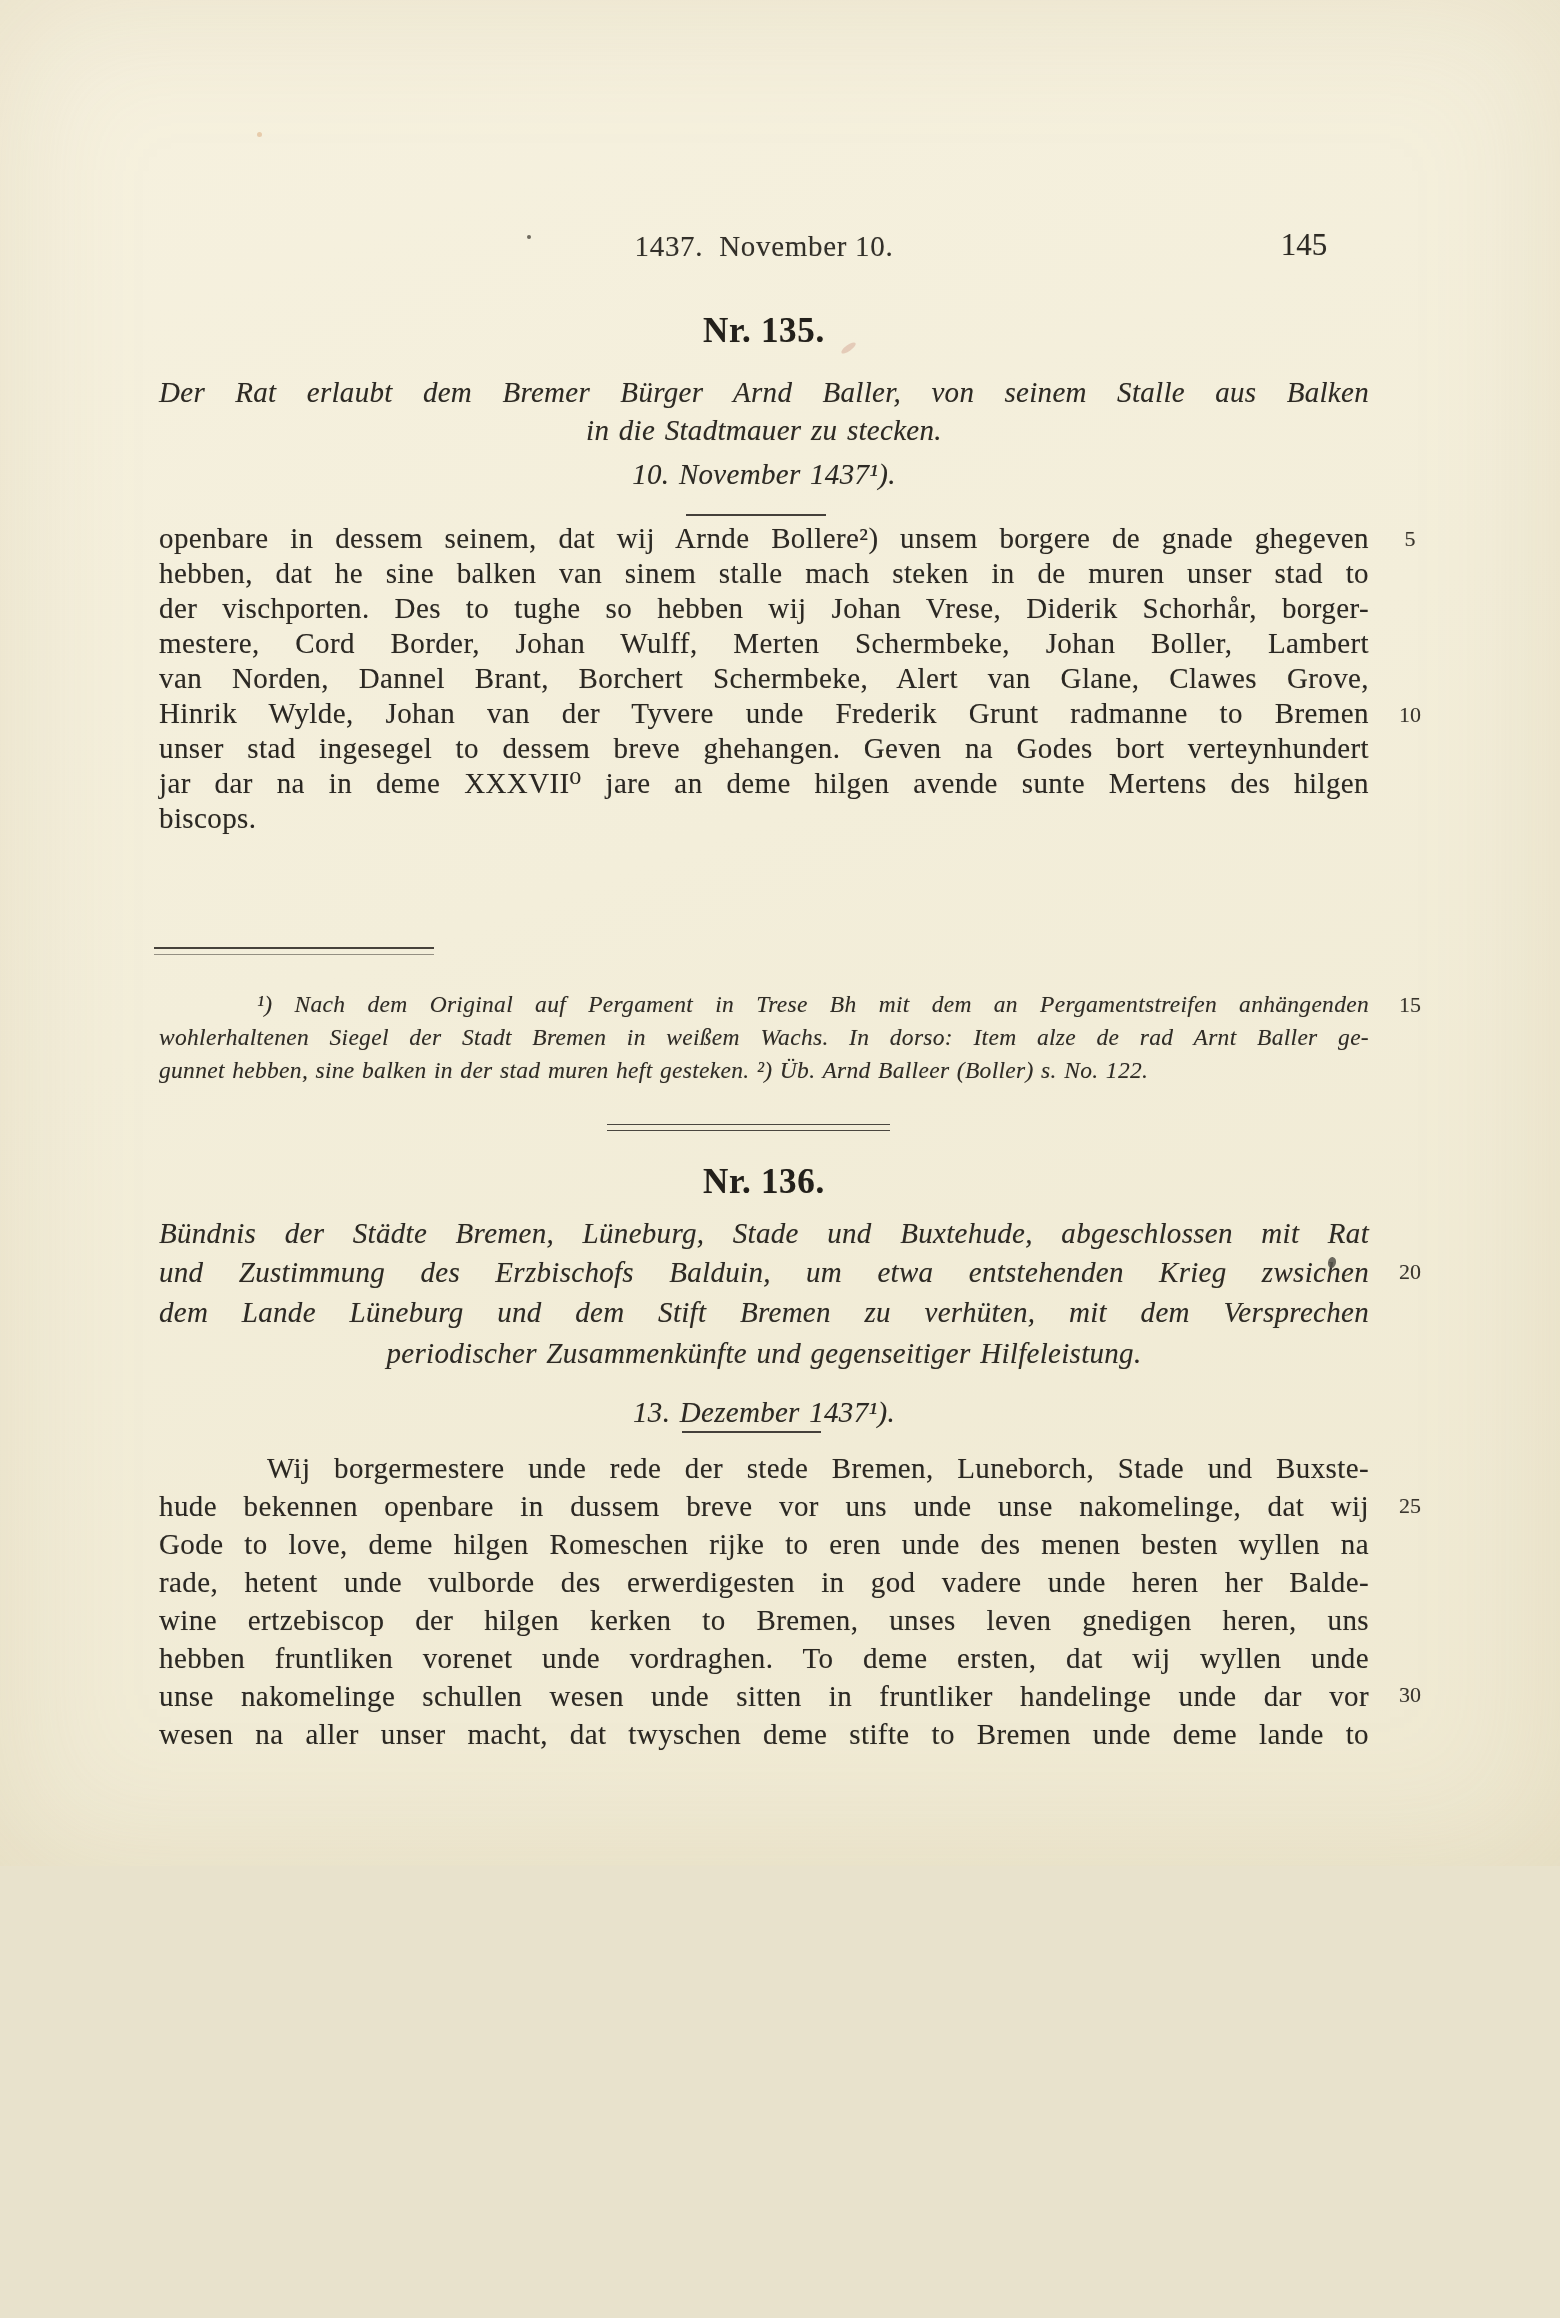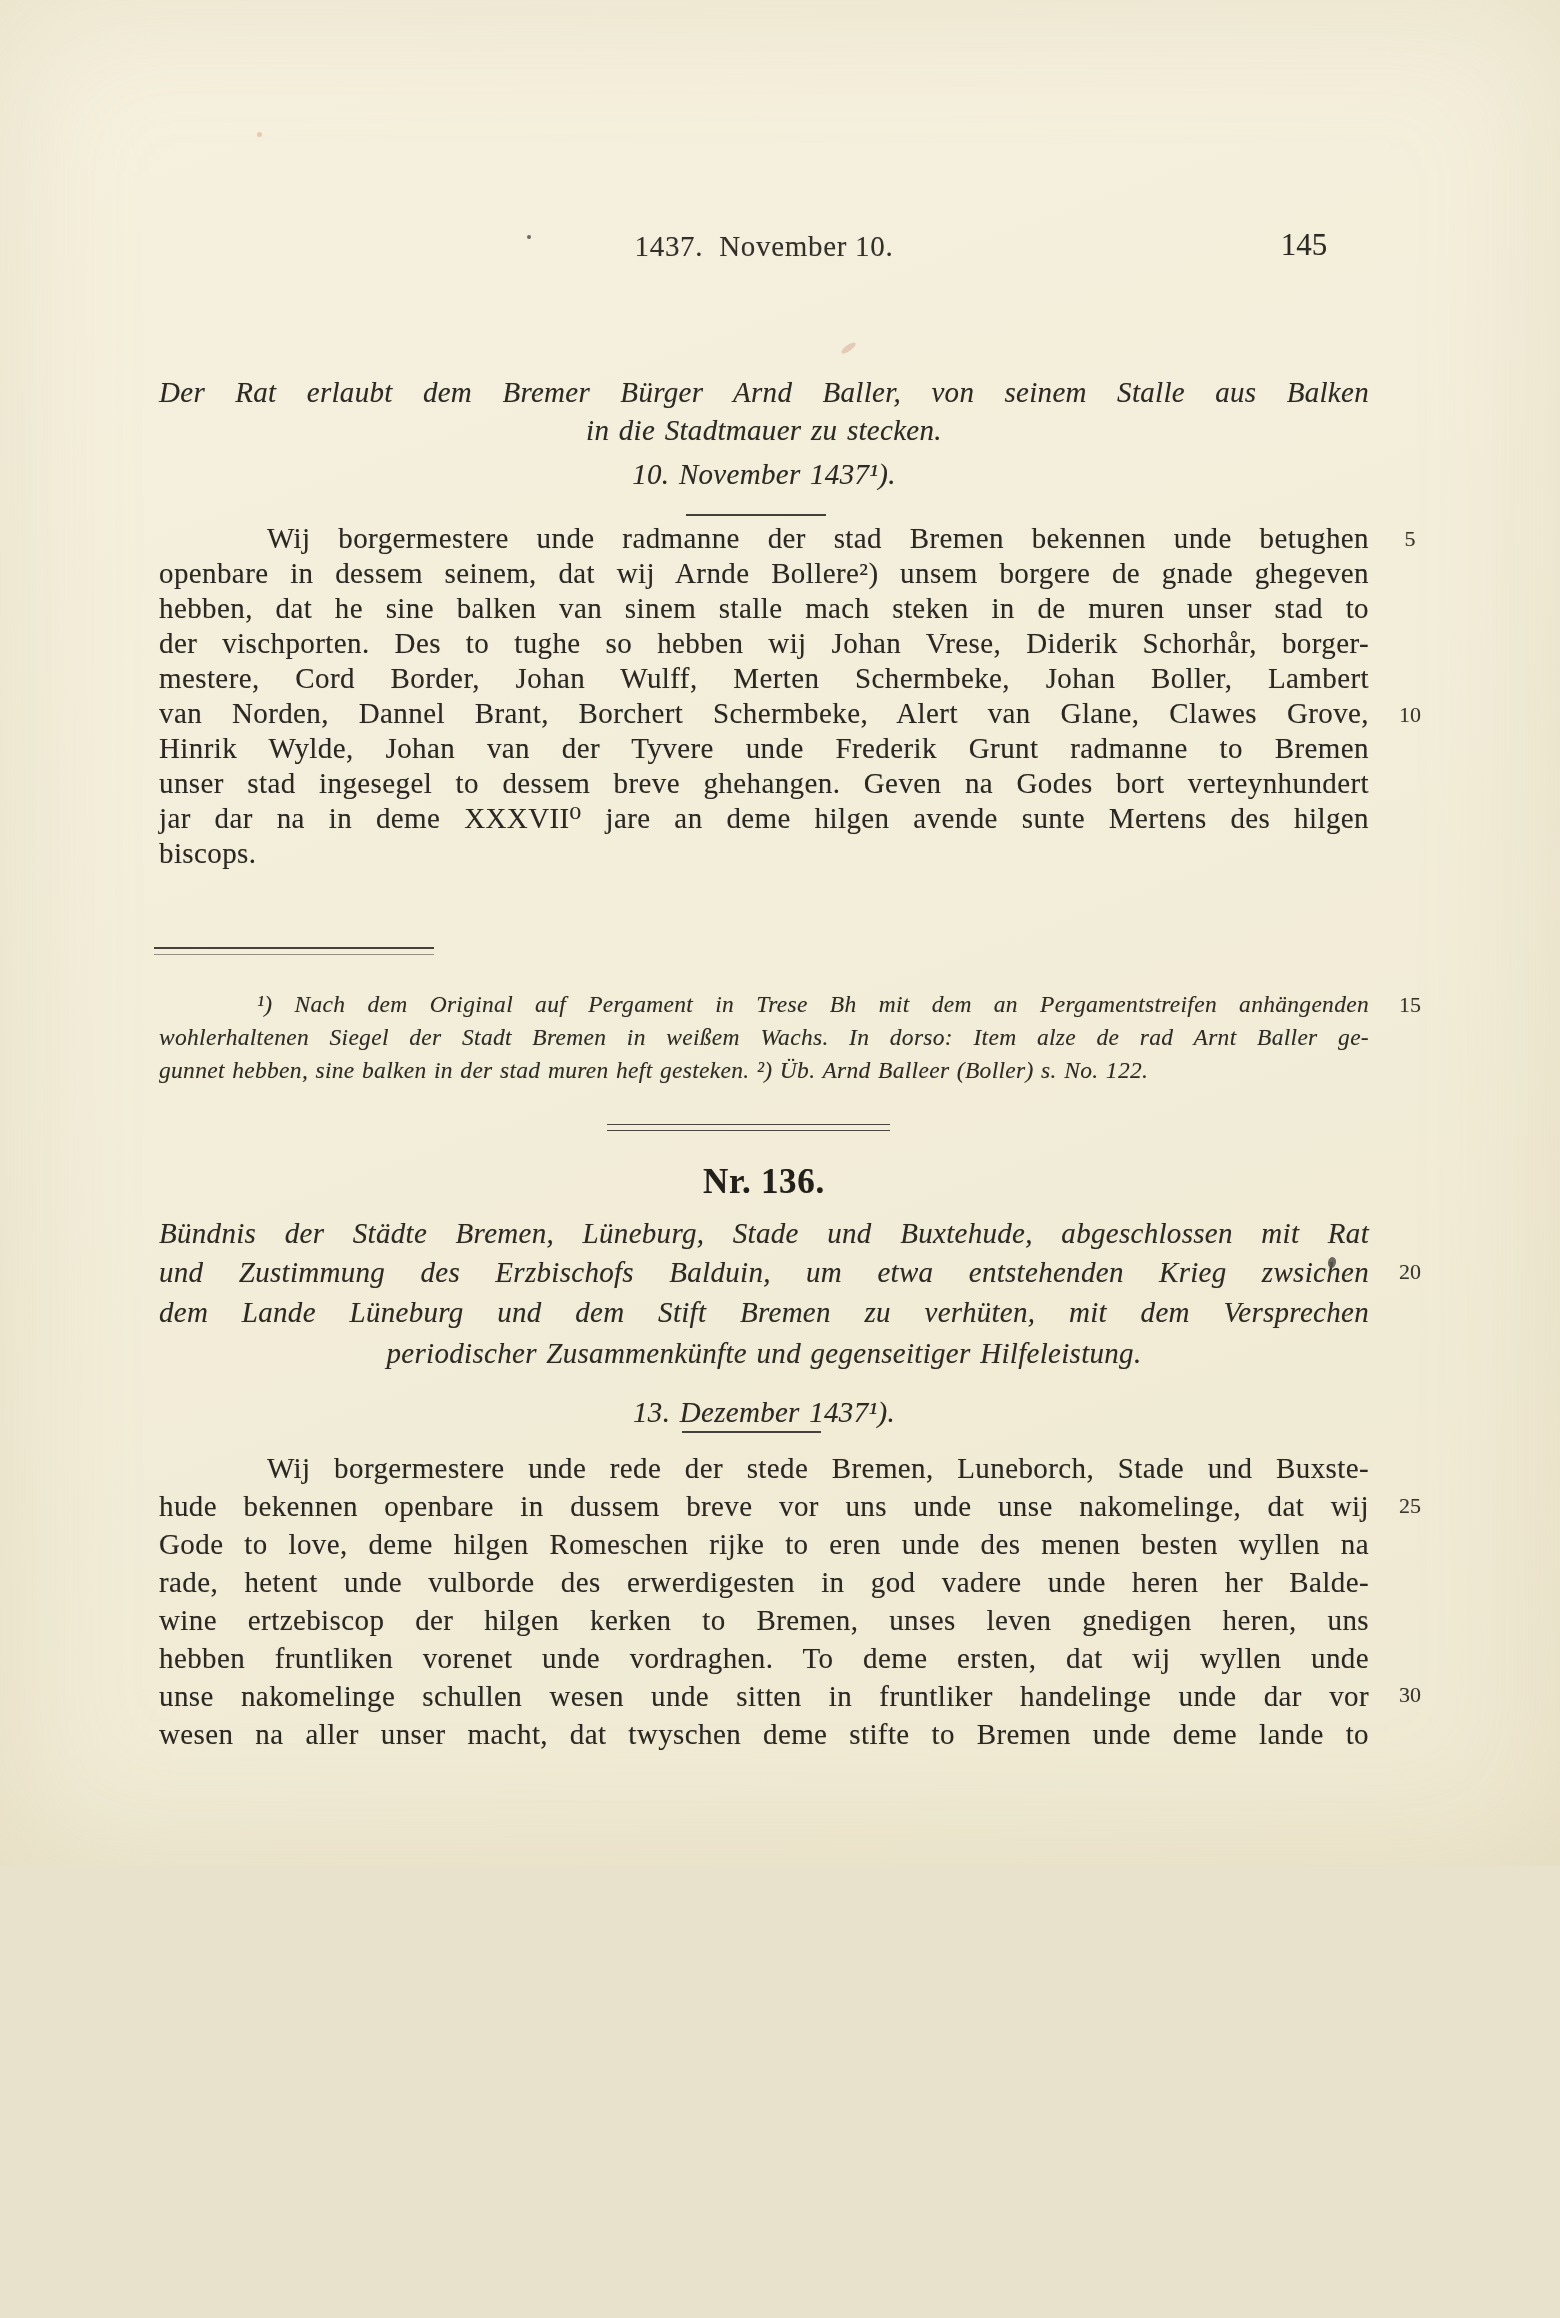--- a/index.html
+++ b/index.html
@@ -52,29 +52,29 @@
   .speck{position:absolute;border-radius:50%;pointer-events:none;}
 </style>
 </head>
 <body>
 
 <div class="page">
 
   <div class="abs col running-head ink">1437.  November 10.</div>
   <div class="abs page-number ink">145</div>
 
+  <div class="abs col doc-heading ink" style="top:312px">Nr. 135.</div>
 
   <div class="abs col sum just ink" style="top:375px">Der Rat erlaubt dem Bremer Bürger Arnd Baller, von seinem Stalle aus Balken</div>
   <div class="abs col sum ctr ink" style="top:413px">in die Stadtmauer zu stecken.</div>
   <div class="abs col sum ctr ink" style="top:457px">10. November 1437¹).</div>
 
   <div class="abs rule" style="left:686px;top:514px;width:140px"></div>
 
   <div class="para" style="top:521px">
-    <div class="bl just ind ink">Wij borgermestere unde radmanne der stad Bremen bekennen unde betughen</div>
     <div class="bl just ink">openbare in dessem seinem, dat wij Arnde Bollere²) unsem borgere de gnade ghegeven</div>
     <div class="bl just ink">hebben, dat he sine balken van sinem stalle mach steken in de muren unser stad to</div>
     <div class="bl just ink">der vischporten. Des to tughe so hebben wij Johan Vrese, Diderik Schorhår, borger-</div>
     <div class="bl just ink">mestere, Cord Border, Johan Wulff, Merten Schermbeke, Johan Boller, Lambert</div>
     <div class="bl just ink">van Norden, Dannel Brant, Borchert Schermbeke, Alert van Glane, Clawes Grove,</div>
     <div class="bl just ink">Hinrik Wylde, Johan van der Tyvere unde Frederik Grunt radmanne to Bremen</div>
     <div class="bl just ink">unser stad ingesegel to dessem breve ghehangen. Geven na Godes bort verteynhundert</div>
     <div class="bl just ink">jar dar na in deme XXXVII⁰ jare an deme hilgen avende sunte Mertens des hilgen</div>
     <div class="bl noj ink">biscops.</div>
   </div>

